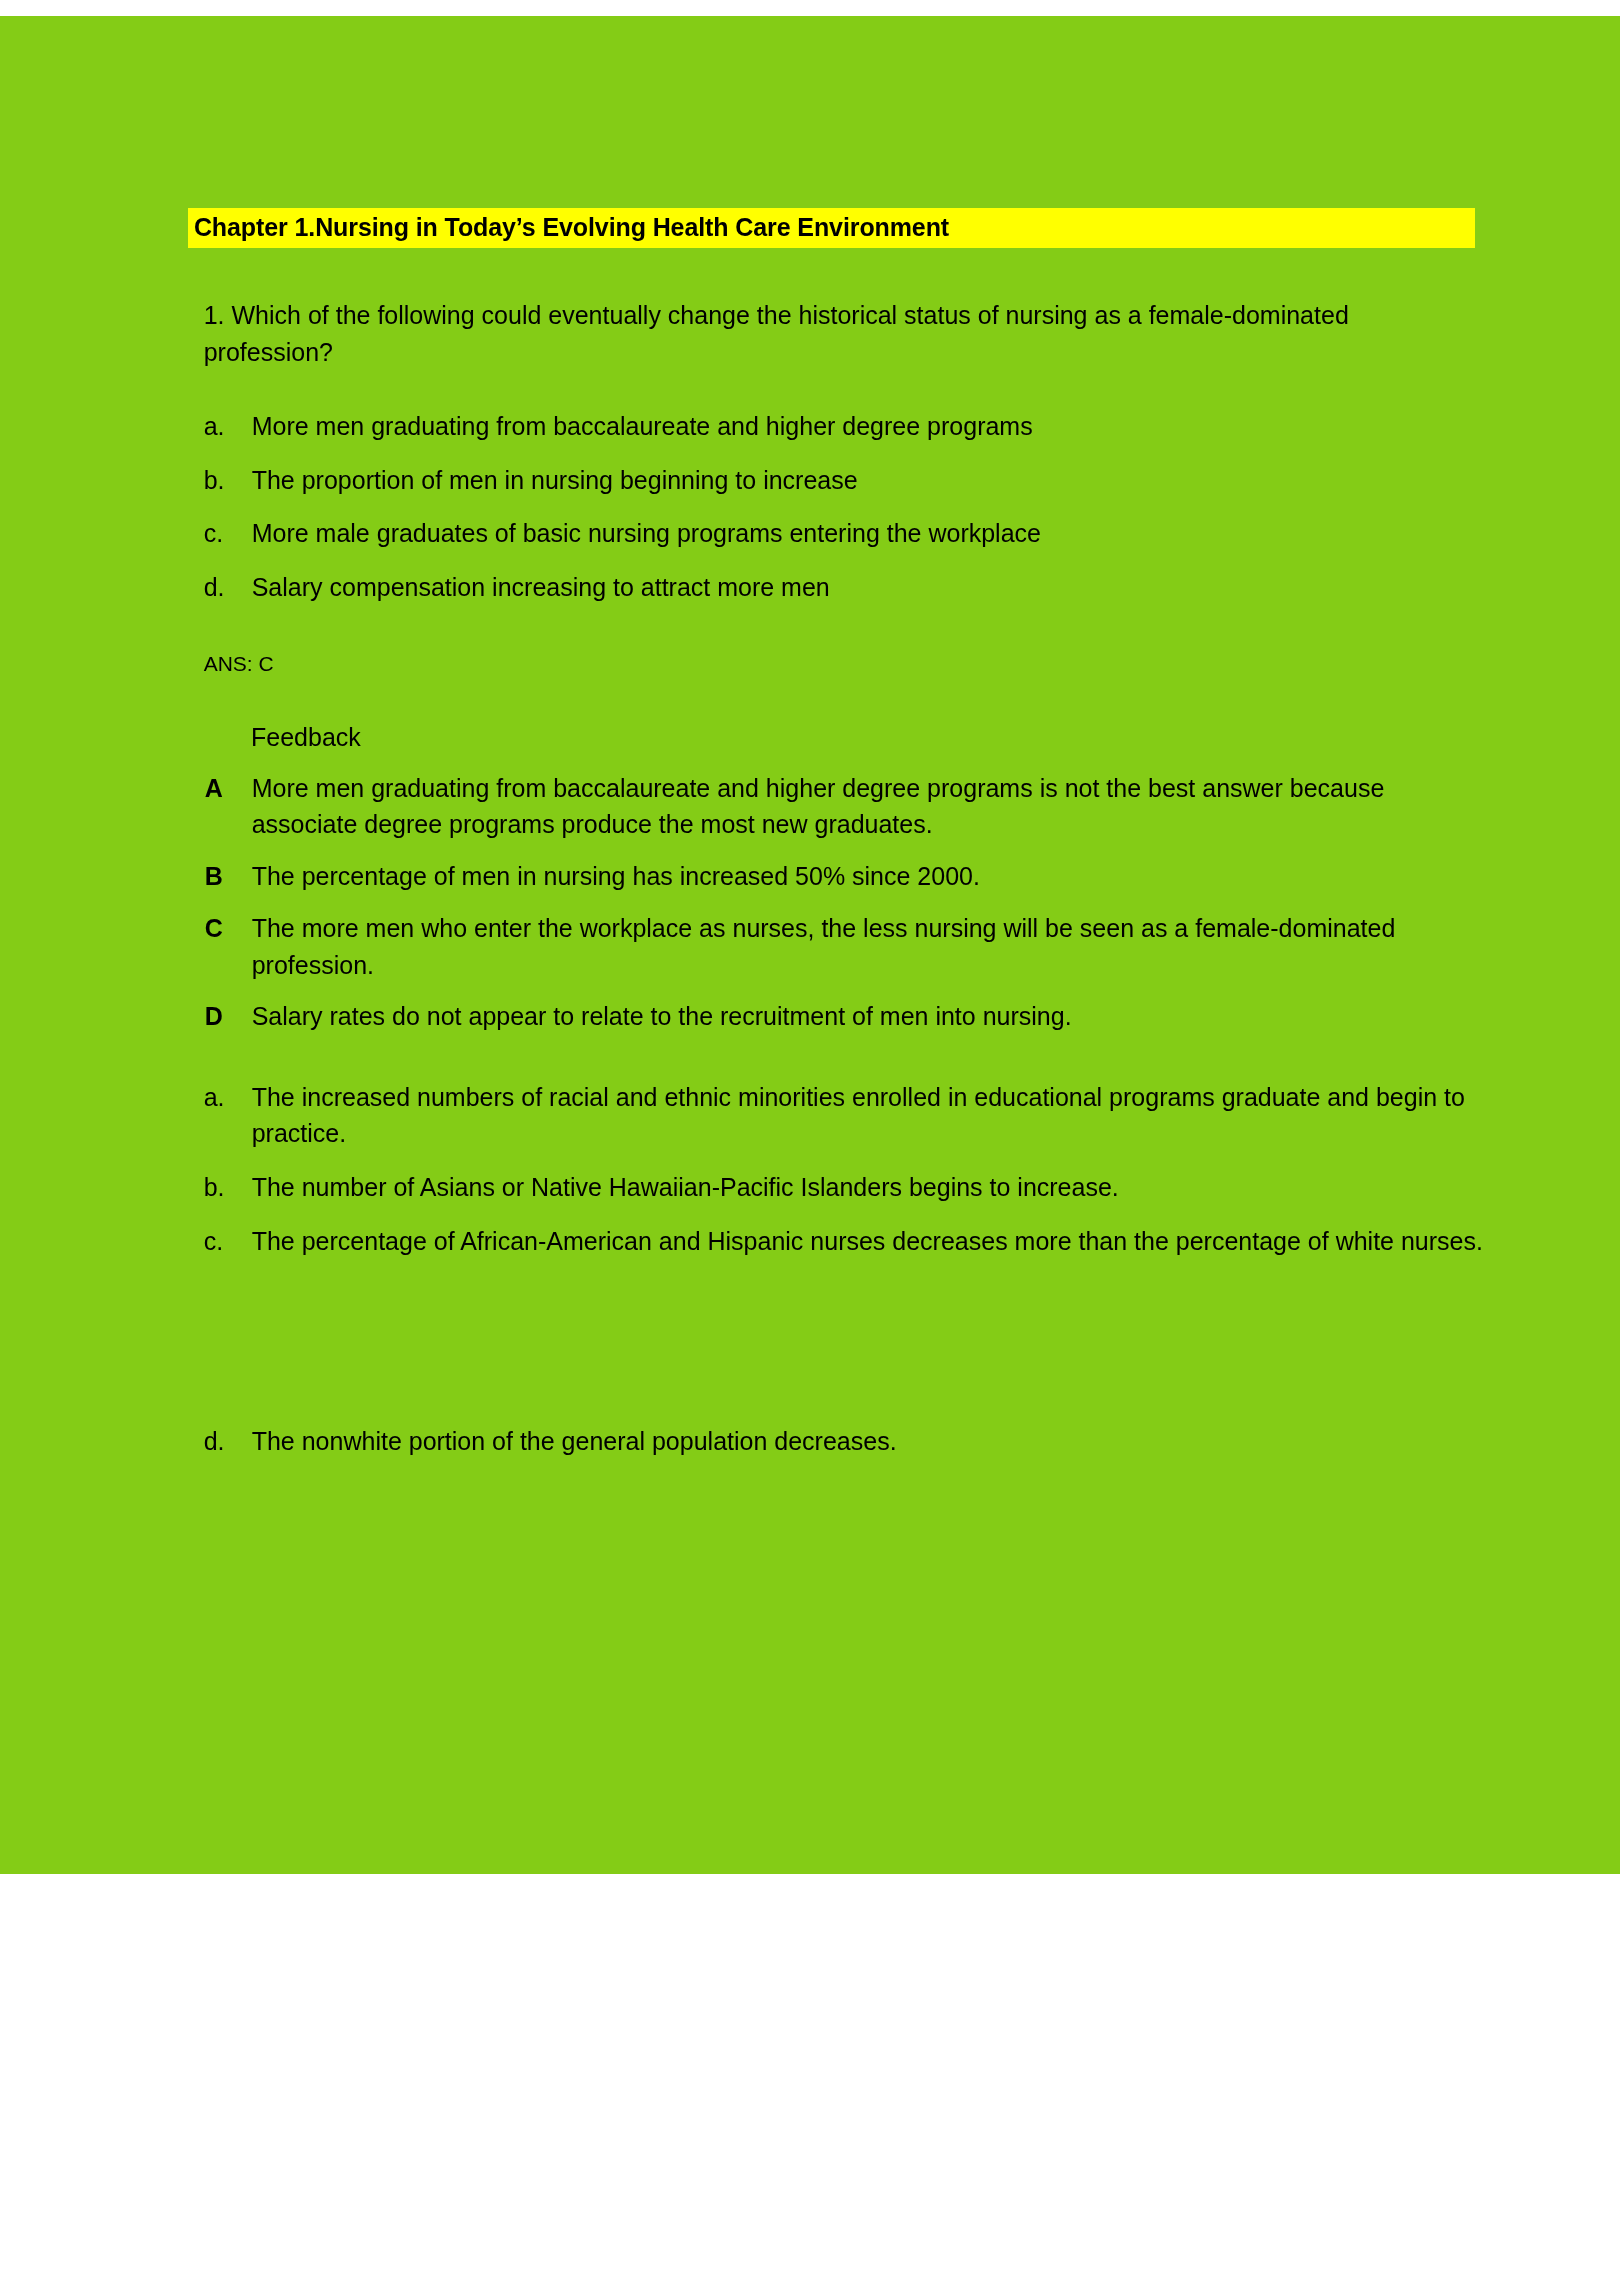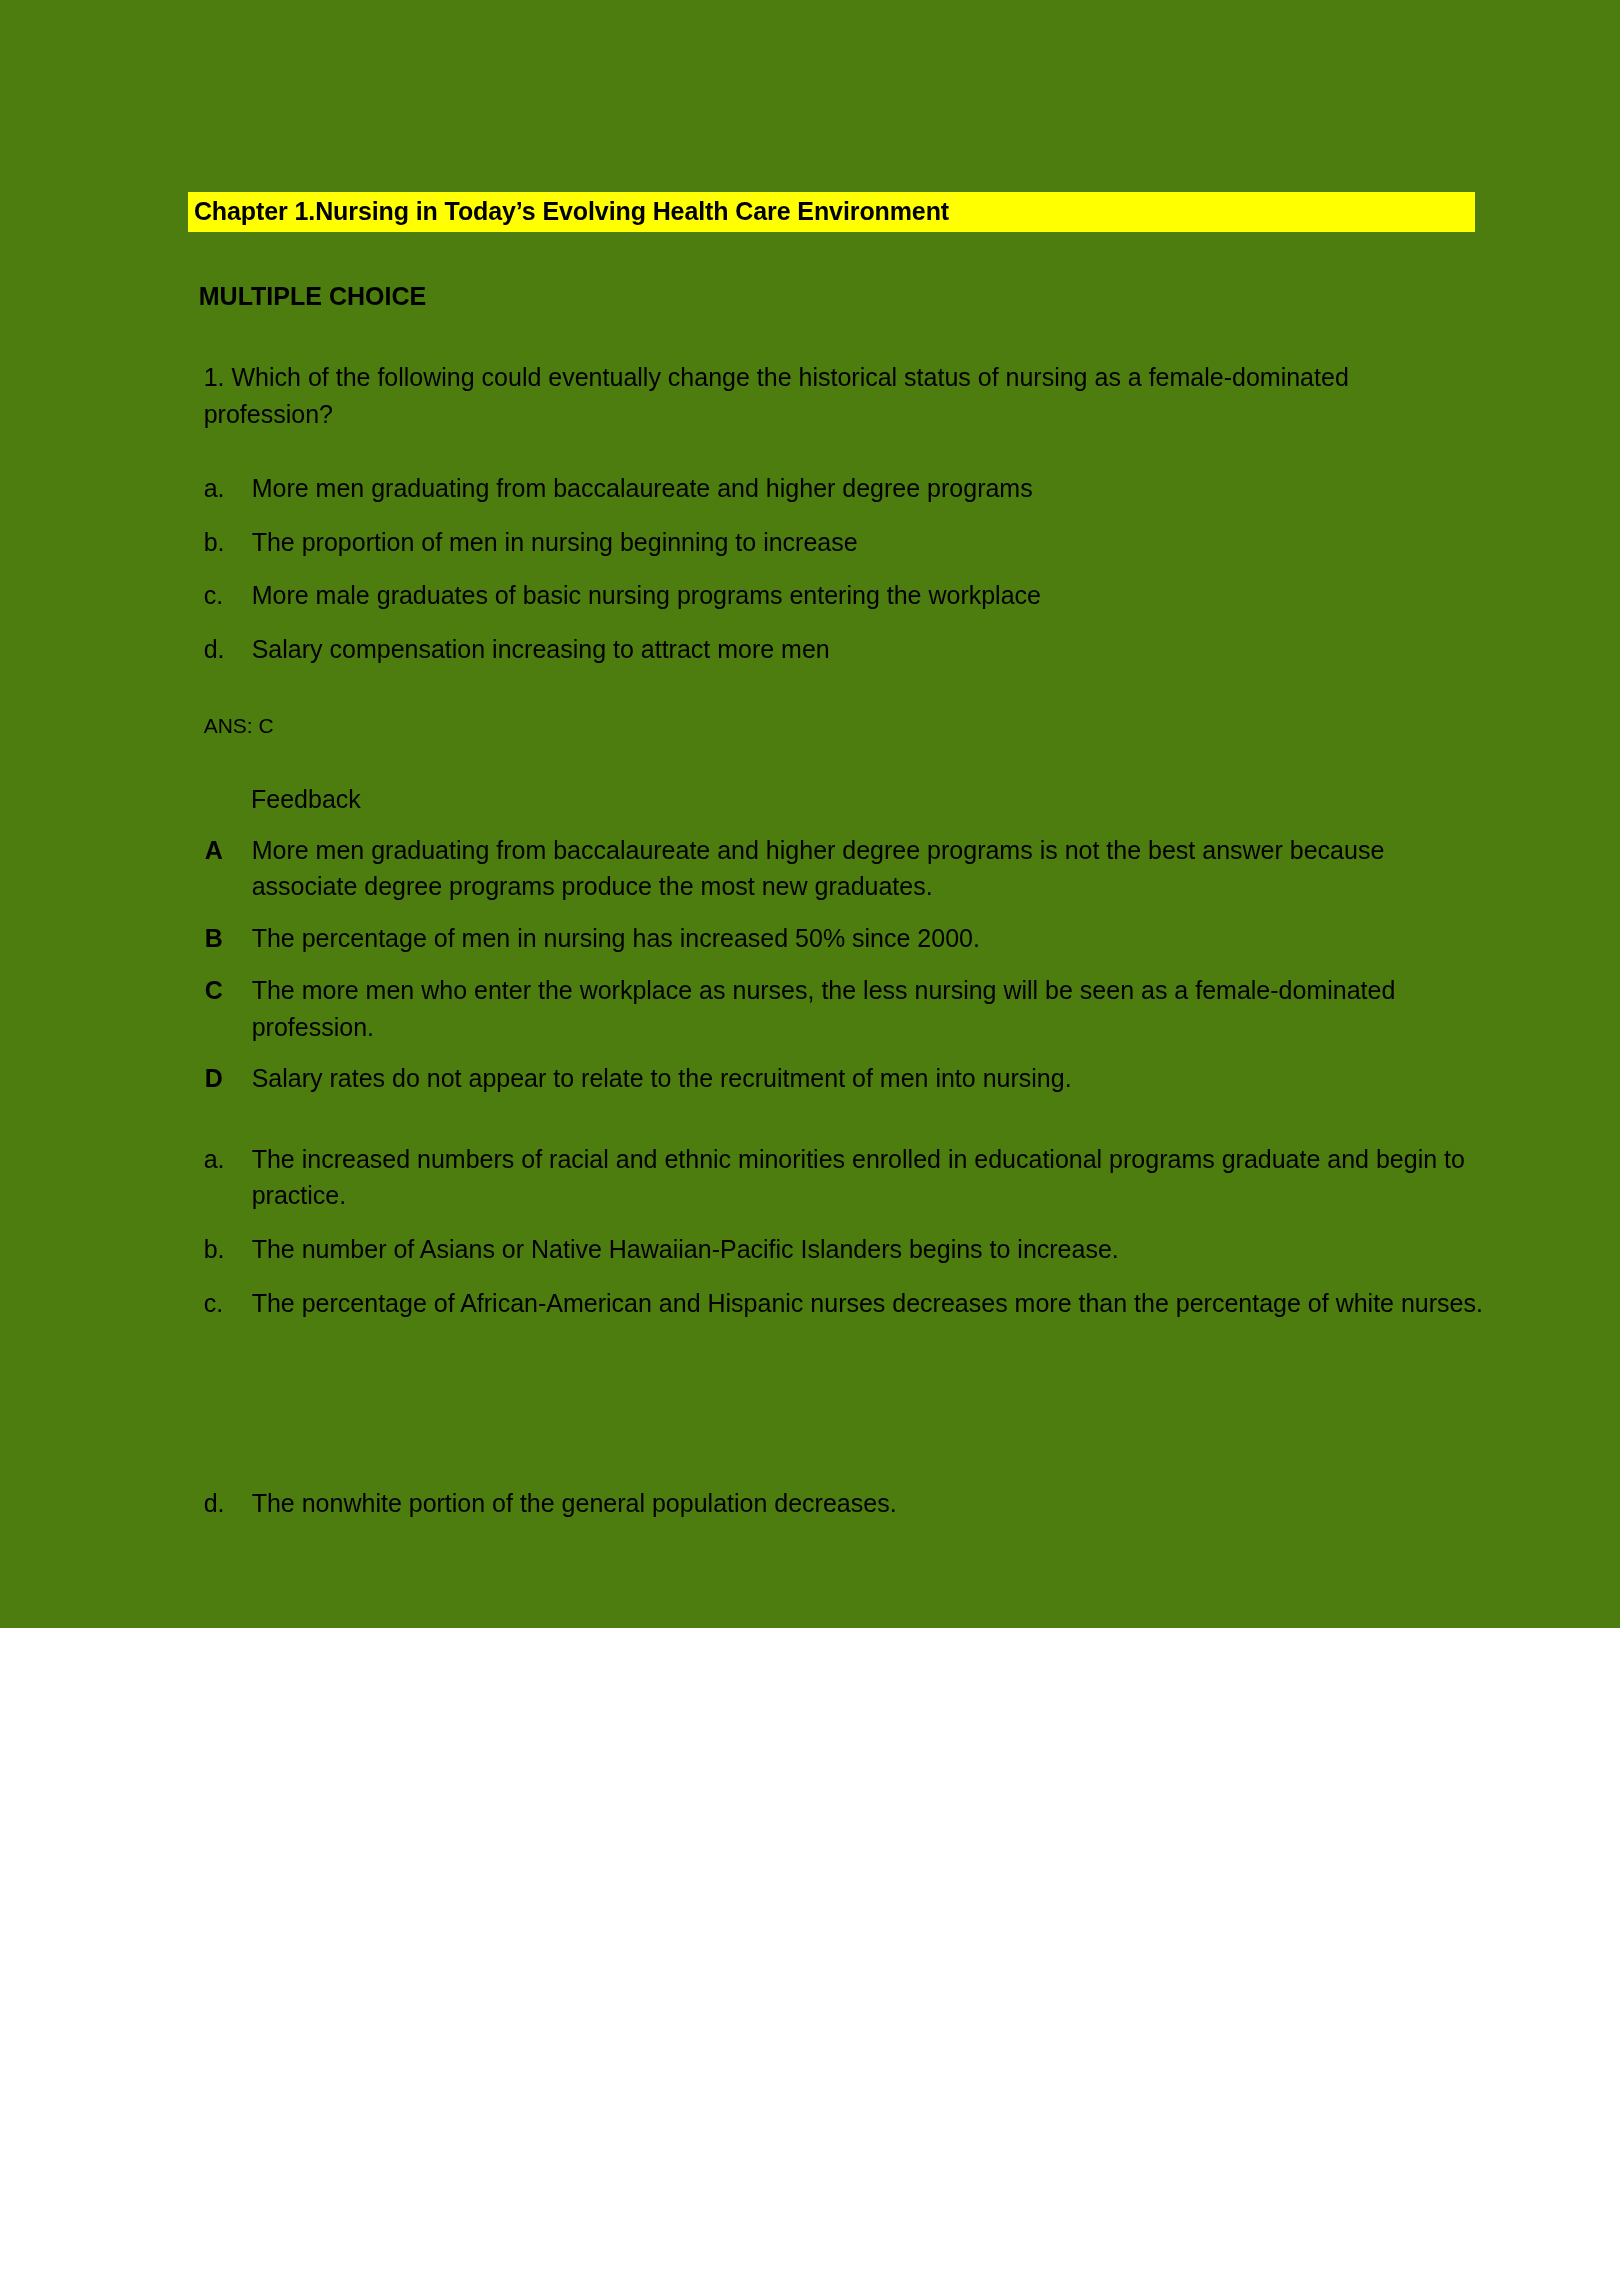--- a/index.html
+++ b/index.html
@@ -11,23 +11,24 @@
     width: 1620px;
     height: 2293px;
     font-family: "Liberation Sans", sans-serif;
     color: #000000;
     -webkit-font-smoothing: antialiased;
   }
 
   .page {
     position: relative;
     width: 1620px;
-    height: 1628px;
+    height: 1858px;
     box-sizing: border-box;
-    background: #4d7c0f;
+    background: #84cc16;
+    margin-top: 16px;
   }
 
   .content {
     position: absolute;
     left: 188px;
     top: 192px;
     width: 1304px;
   }
 
   
@@ -150,21 +151,20 @@
 </head>
 <body>
 
 <div class="page">
   <div class="content">
 
     <div class="chapter-title-wrap">
       <div class="chapter-title">Chapter 1.Nursing in Today’s Evolving Health Care Environment</div>
     </div>
 
-    <div class="section-heading">MULTIPLE CHOICE</div>
 
     <div class="stem">1. Which of the following could eventually change the historical status of nursing as a female-dominated profession?</div>
 
     <ul class="option-list options-q1">
       <li class="option-row">
         <span class="opt-marker">a.</span>
         <span class="opt-text">More men graduating from baccalaureate and higher degree programs</span>
       </li>
       <li class="option-row">
         <span class="opt-marker">b.</span>

